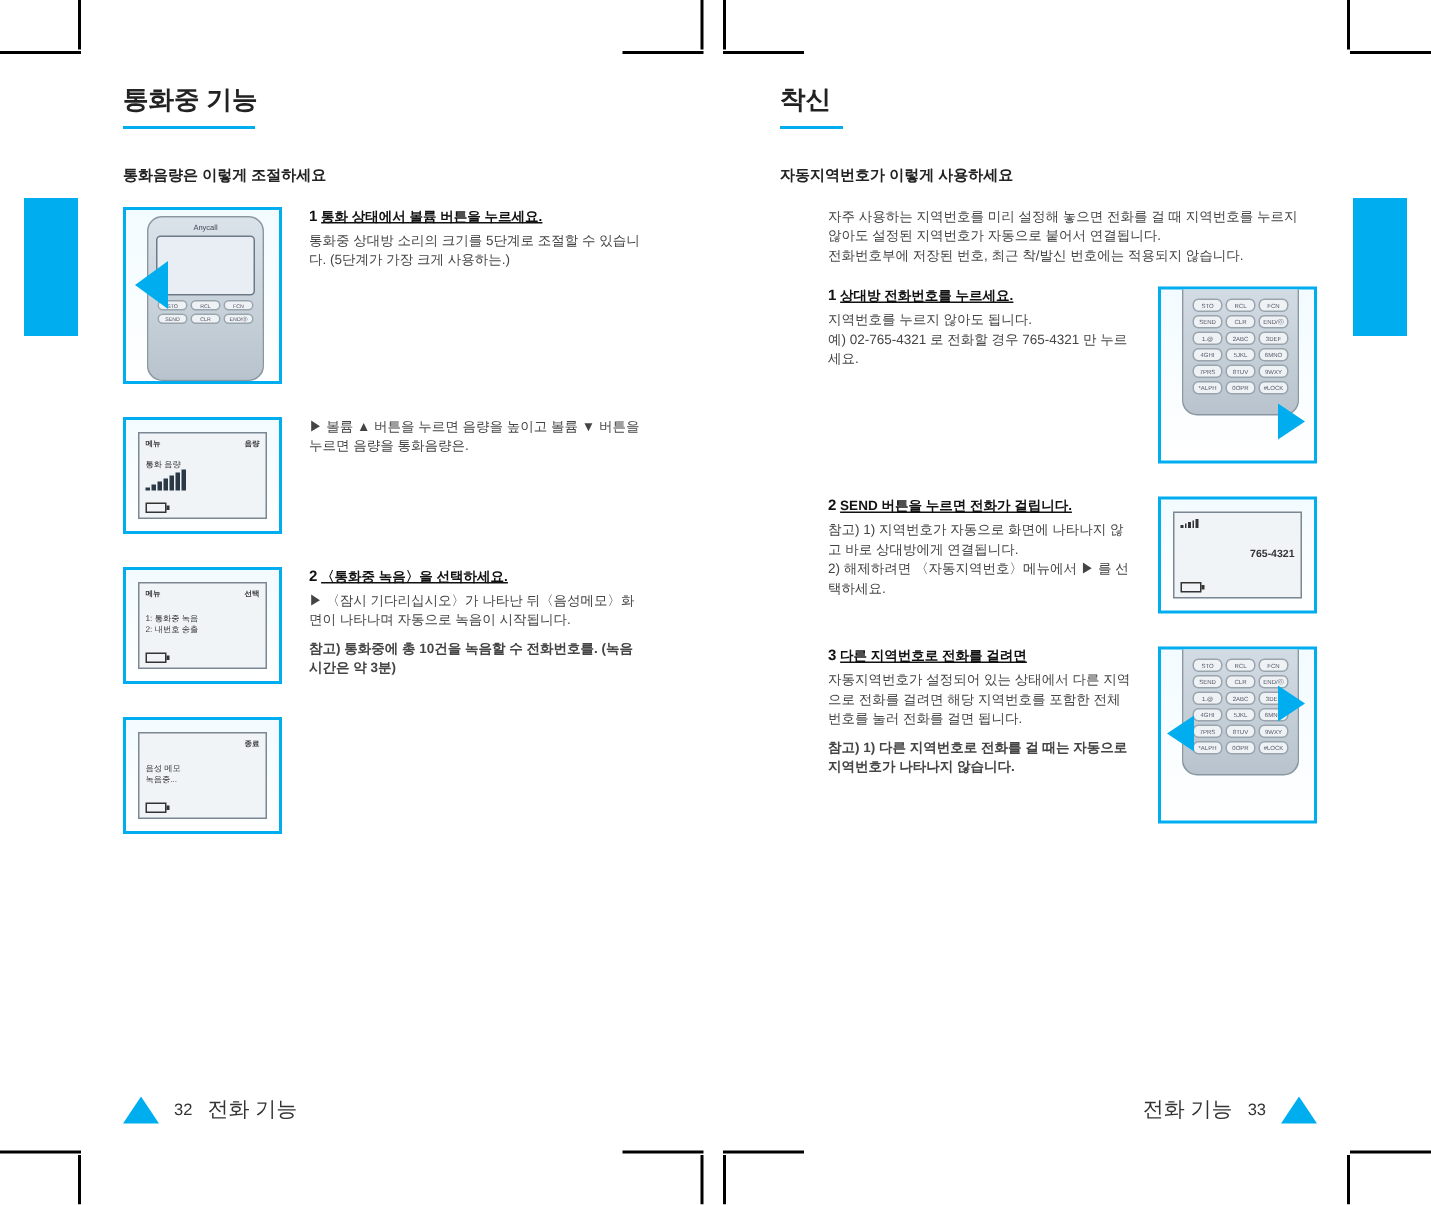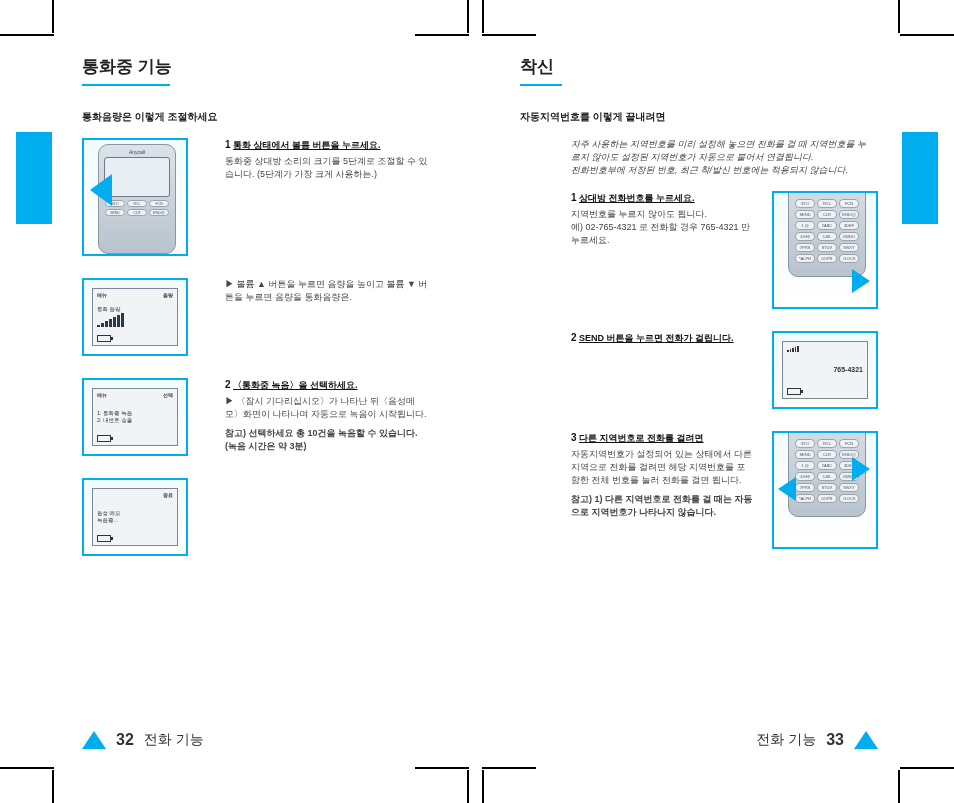--- a/index.html
+++ b/index.html
@@ -50,21 +50,21 @@
   .rule-cyan { height: 2px; background: #00aeef; margin-top: 4px; margin-bottom: 24px; margin-left: 20px;}
   .page.left .rule-cyan { width: 88px; }
   .page.right .rule-cyan { width: 42px; }
   .subttl { font-size: 10px; font-weight: bold; margin-left: 20px; margin-bottom: 14px; color: #222; }
 
   
   .row { display: flex; gap: 18px; margin-bottom: 22px; align-items: flex-start; padding-left: 20px; padding-right: 30px;}
   .page.right .row { padding-right: 20px; padding-left: 52px;}
   .page.right .imgbox-wrap { order: 2; }
   .imgbox-wrap { flex: 0 0 106px; }
-  .txt { flex: 1; font-size: 9px; line-height: 1.45; color: #444; margin-left: 19px; }
+  .txt { flex: 1; font-size: 9px; line-height: 1.45; color: #444; }
   .txt .sn { font-weight: bold; color: #111; font-size: 10px;}
   .txt .shead { font-weight: bold; text-decoration: underline; color: #111; display: inline-block; margin-bottom: 3px;}
   .note { font-weight: bold; margin-top: 6px; display:inline-block;}
 
   
   .imgbox {
     width: 106px;
     height: 118px;
     border: 2px solid #00aeef;
     background: linear-gradient(180deg, #f2fbff 0%, #ffffff 100%);
@@ -134,21 +134,21 @@
     font-size: 9px;
     color: #333;
   }
   .page.left  .pfoot { left: 20px; }
   .page.right .pfoot { right: 20px; flex-direction: row-reverse; }
   .tri-up {
     width: 0; height: 0; border-style: solid;
     border-width: 0 12px 18px 12px;
     border-color: transparent transparent #00aeef transparent;
   }
-  .fnum { font-weight: bold; font-size: 16px; }
+  .fnum { font-weight: normal; font-size: 11px; }
   .flbl { font-size: 14px; }
 
   .sig { display:inline-flex; align-items:flex-end; gap:1px; height:7px; vertical-align:middle;}
   .sig span{width:1.5px; background:#333;}
 </style>
 </head>
 <body>
 
 <div class="crop h ct1h"></div>
 <div class="crop v ct1v"></div>
@@ -248,21 +248,21 @@
           <div class="lcd-bot">
               <span class="batt"></span>
             </div>
         </div>
       </div>
     </div>
     <div class="txt">
       <span class="sn">2</span>
       <span class="shead">〈통화중 녹음〉을 선택하세요.</span><br>
       <span>▶ 〈잠시 기다리십시오〉가 나타난 뒤〈음성메모〉화면이 나타나며 자동으로 녹음이 시작됩니다.</span><br>
-      <span class="note">참고) 선택하세요 총 10건을 녹음할 수 있습니다. (녹음 시간은 약 3분)</span>
+      <span class="note">참고) 통화중에 총 10건을 녹음할 수 전화번호를. (녹음 시간은 약 3분)</span>
     </div>
   </div>
 
   <div class="row">
     <div class="imgbox-wrap">
       <div class="imgbox short">
         <div class="lcd">
           <div class="lcd-top">
               <span></span>
               <span>종료</span>
@@ -284,22 +284,22 @@
     <span class="fnum">32</span>
     <span class="flbl">전화 기능</span>
   </div>
 </div>
 
 <div class="page right">
   <div class="hdr">
       <span class="ttl">착신</span>
     </div>
   <div class="rule-cyan"></div>
-  <div class="subttl">자동지역번호를 이렇게 끝내려면</div>
-  <div class="txt" style="padding:0 30px 14px 52px; white-space:pre-line;font-style:italic;">자주 사용하는 지역번호를 미리 설정해 놓으면 전화를 걸 때 지역번호를 누르지 않아도 설정된 지역번호가 자동으로 붙어서 연결됩니다.
+  <div class="subttl">자동지역번호가 이렇게 사용하세요</div>
+  <div class="txt" style="padding:0 30px 14px 52px; white-space:pre-line;">자주 사용하는 지역번호를 미리 설정해 놓으면 전화를 걸 때 지역번호를 누르지 않아도 설정된 지역번호가 자동으로 붙어서 연결됩니다.
 전화번호부에 저장된 번호, 최근 착/발신 번호에는 적용되지 않습니다.</div>
 
   <div class="row">
     <div class="txt">
       <span class="sn">1</span>
       <span class="shead">상대방 전화번호를 누르세요.</span><br>
       <span style="white-space:pre-line">지역번호를 누르지 않아도 됩니다.
 예) 02-765-4321 로 전화할 경우 765-4321 만 누르세요.</span>
     </div>
     <div class="imgbox-wrap">
@@ -328,20 +328,22 @@
         </div>
         <div class="pointer small-right"></div>
       </div>
     </div>
   </div>
 
   <div class="row">
     <div class="txt">
       <span class="sn">2</span>
       <span class="shead">SEND 버튼을 누르면 전화가 걸립니다.</span><br>
+      <span style="white-space:pre-line">참고) 1) 지역번호가 자동으로 화면에 나타나지 않고 바로 상대방에게 연결됩니다.
+2) 해제하려면 〈자동지역번호〉메뉴에서 ▶ 를 선택하세요.</span>
     </div>
     <div class="imgbox-wrap">
       <div class="imgbox short">
         <div class="lcd">
           <div class="lcd-top">
             <span class="sig">
                 <span style="height:2px"></span>
                 <span style="height:3px"></span>
                 <span style="height:4px"></span>
                 <span style="height:5px"></span>

